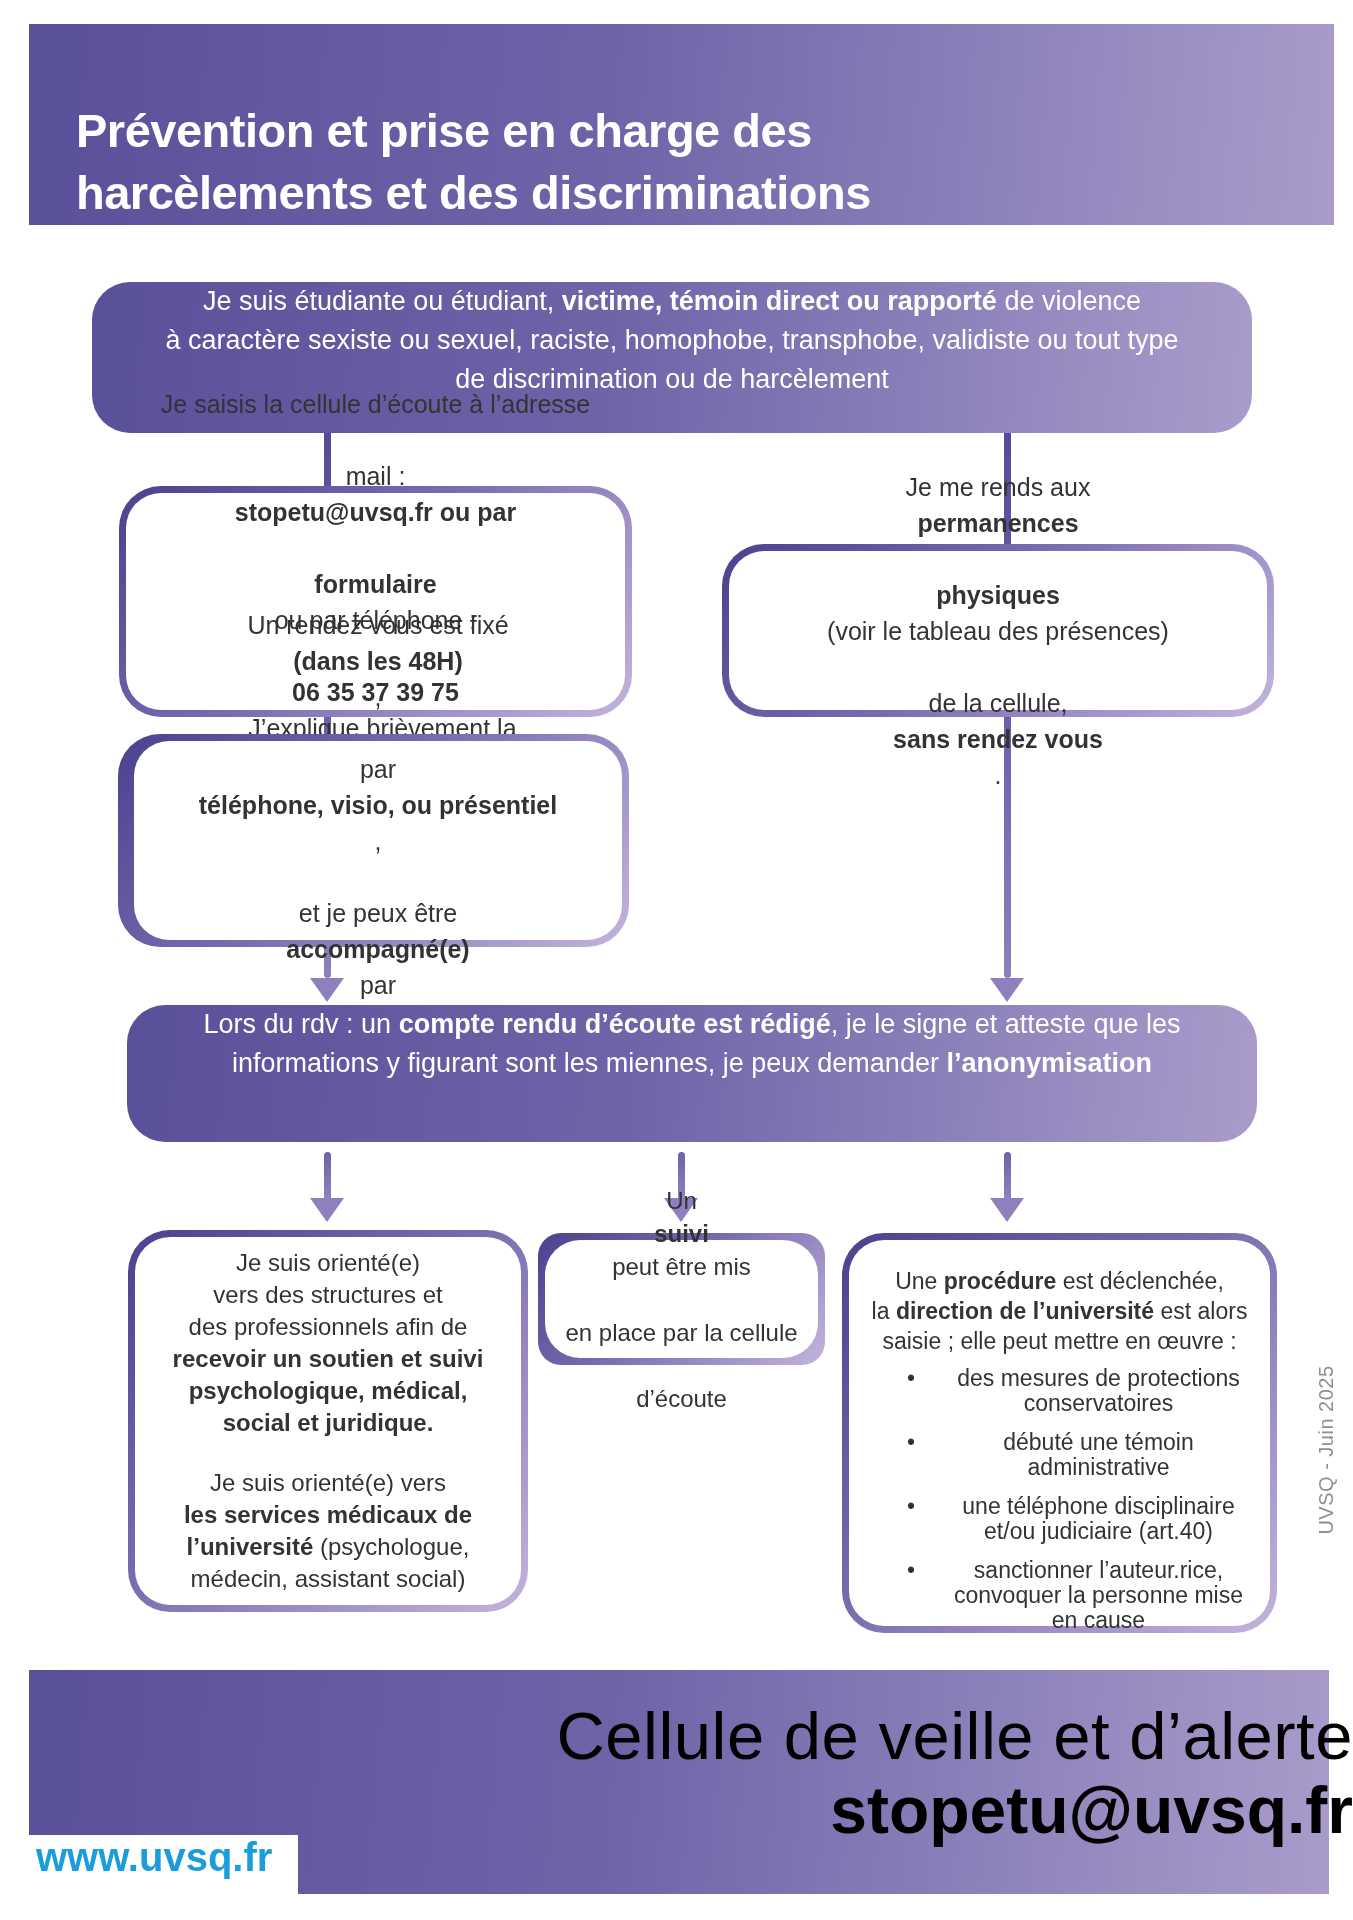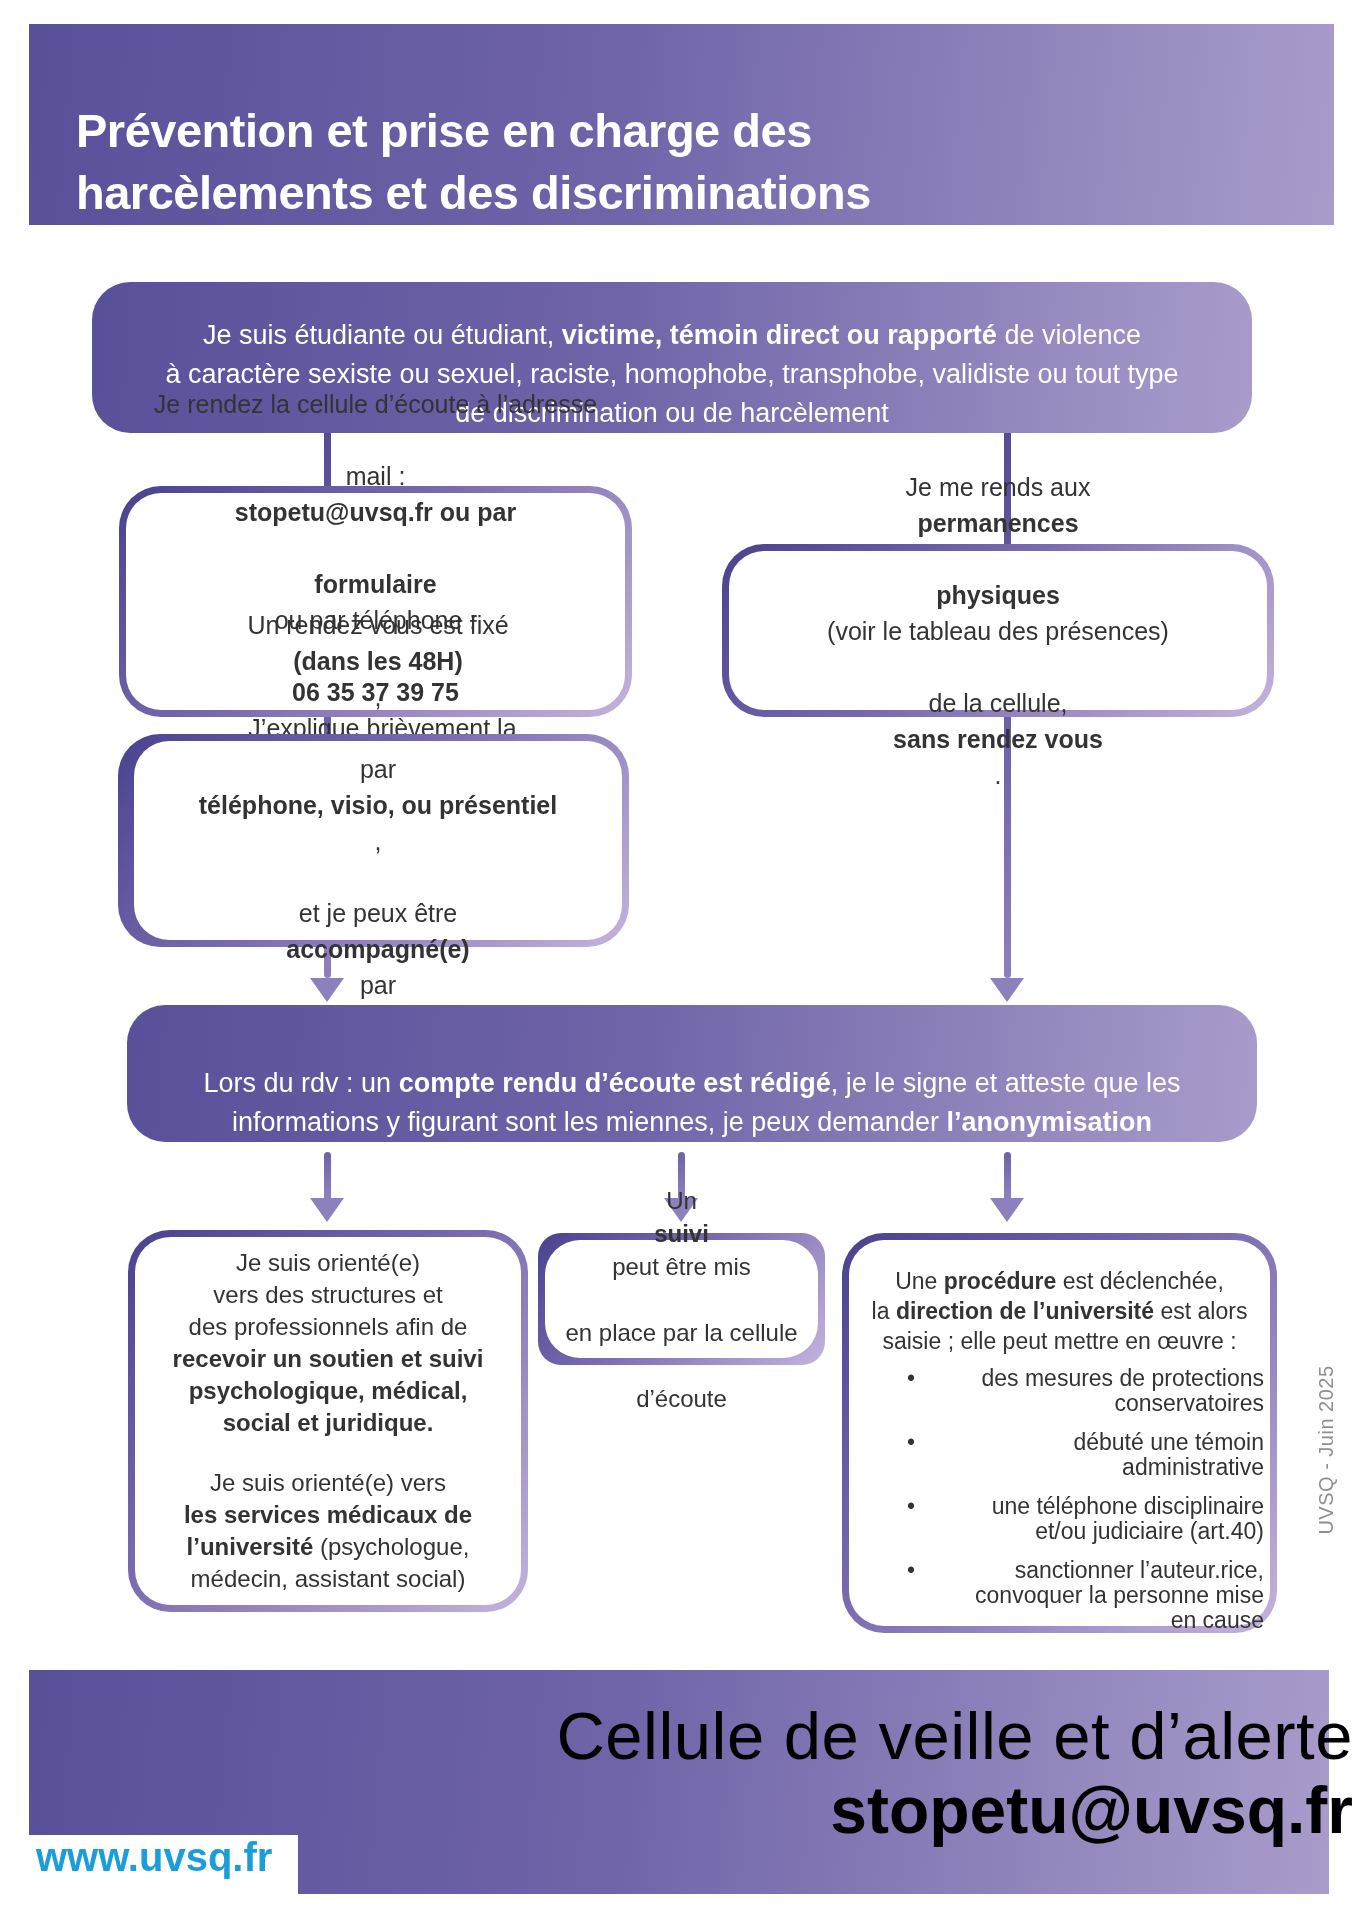--- a/index.html
+++ b/index.html
@@ -3,21 +3,21 @@
 <meta charset="utf-8">
 <style>
   html,body{margin:0;padding:0;background:#ffffff;}
   .page{position:relative;width:1353px;height:1920px;background:#ffffff;overflow:hidden;
         font-family:Liberation Sans, sans-serif;}
 
   
   .grad{background:linear-gradient(95deg,#59509A 0%,#6F64A8 45%,#A99CCB 100%);}
   .band{position:absolute;}
   .pbox{position:absolute;border-radius:38px;color:#ffffff;
-        display:flex;align-items:flex-end;justify-content:center;text-align:center;z-index:2;}
+        display:flex;align-items:flex-start;justify-content:center;text-align:center;z-index:2;}
 
   
   .wbox{position:absolute;border-radius:42px;padding:7px;z-index:2;
         background:linear-gradient(135deg,#4A428F 0%,#7A6BAF 45%,#C3B4DD 100%);}
   .wbox-inner{background:#ffffff;border-radius:35px;width:100%;height:100%;
         box-sizing:border-box;display:flex;flex-direction:column;align-items:center;
         justify-content:center;text-align:center;color:#333333;}
 
   .header-title{position:absolute;left:47px;top:76px;color:#ffffff;font-weight:bold;
         font-size:47px;line-height:62px;letter-spacing:-0.5px;}
@@ -31,21 +31,21 @@
 
   .t-start{font-size:27px;line-height:39px;font-weight:normal;padding:0 30px;}
   .t-merge{font-size:27px;line-height:39px;padding:0 22px;}
   .t-std{font-size:25px;line-height:36px;padding:0 12px;}
   .t-orient{font-size:24px;line-height:32px;padding:0 6px;}
   .t-orient .para2{margin-top:28px;}
   .t-suivi{font-size:24px;line-height:33px;padding:0 8px;}
 
   .t-proc{font-size:23px;line-height:30px;padding:0 6px;align-items:stretch;justify-content:flex-start;padding-top:26px;}
   .proc-intro{text-align:center;}
-  ul.proc-list{list-style:none;margin:10px 0 0 0;padding:0 0 0 52px;text-align:right;}
+  ul.proc-list{list-style:none;margin:10px 0 0 0;padding:0 0 0 52px;text-align:center;}
   ul.proc-list li{position:relative;padding-left:26px;white-space:pre-line;
         font-size:23px;line-height:25px;margin-bottom:14px;}
   ul.proc-list li::before{content:"\2022";position:absolute;left:0;top:0;}
 
   .credit{position:absolute;left:1326px;top:1450px;transform:translate(-50%,-50%) rotate(-90deg);
         color:#8F8F8F;font-size:20px;letter-spacing:0.5px;white-space:nowrap;}
 
   .footer-text{position:absolute;left:0;right:0;top:1698px;text-align:right;color:#000000;z-index:3;}
   .footer-line1{font-size:67px;line-height:76px;font-weight:normal;letter-spacing:0.5px;}
   .footer-line2{font-size:66px;line-height:72px;font-weight:bold;}
@@ -69,21 +69,21 @@
   <div class="vline" style="left:1004px;top:428px;height:550px;"></div>
   <div class="ahead" style="left:310px;top:978px;"></div>
   <div class="ahead" style="left:990px;top:978px;"></div>
 
   <div class="pbox grad" style="left:92px;top:282px;width:1160px;height:151px;">
     <div class="t-start"><span>Je suis étudiante ou étudiant, </span><b>victime, témoin direct ou rapporté</b><span> de violence</span><br><span>à caractère sexiste ou sexuel, raciste, homophobe, transphobe, validiste ou tout type</span><br><span>de discrimination ou de harcèlement</span></div>
   </div>
 
   <div class="wbox" style="left:119px;top:486px;width:513px;height:231px;box-sizing:border-box;">
     <div class="wbox-inner t-std">
-        <span>Je rendez la cellule d’écoute à l’adresse</span>
+        <span>Je saisis la cellule d’écoute à l’adresse</span>
         <br>
         <span>mail : </span>
         <b>stopetu@uvsq.fr ou par</b>
         <br>
         <b>formulaire</b>
         <span> ou par téléphone :</span>
         <br>
         <b>06 35 37 39 75</b>
         <span>. J’explique brièvement la</span>
         <br>

